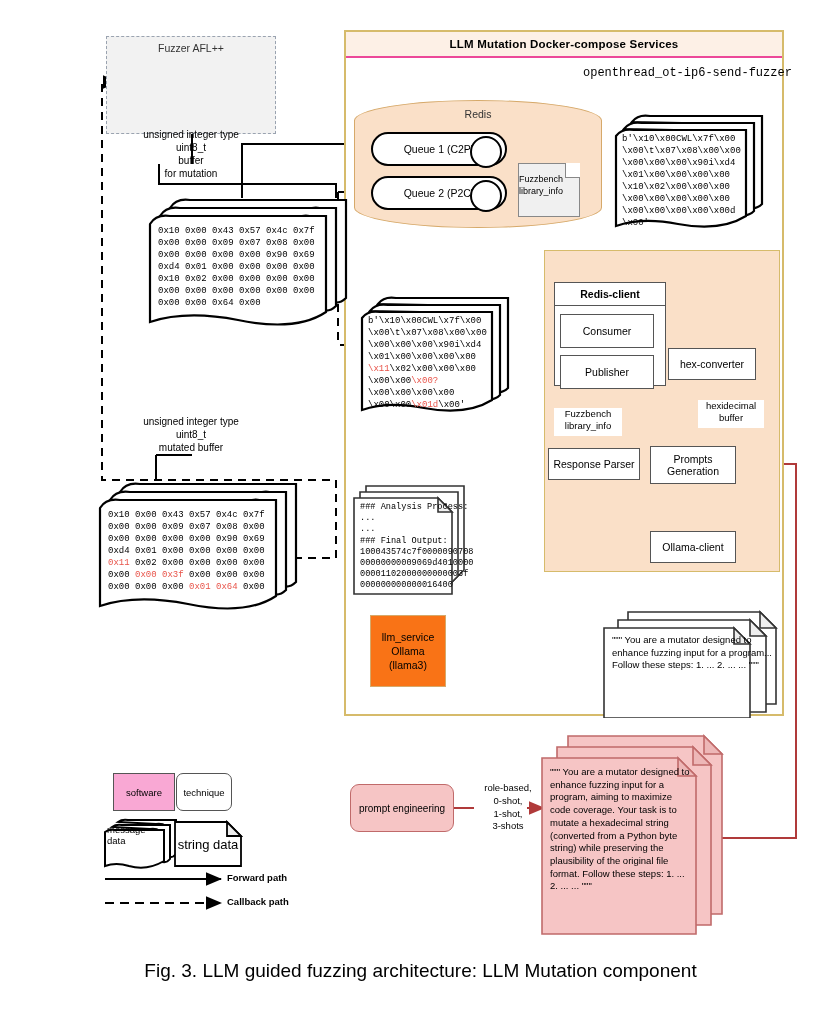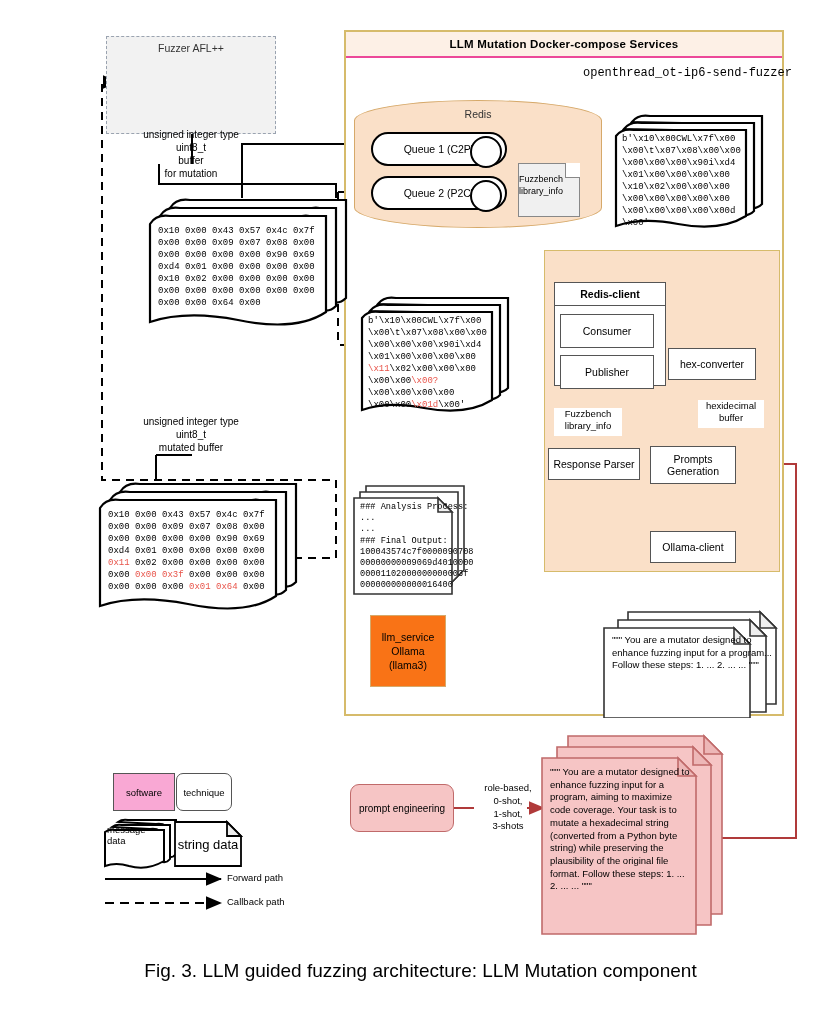--- a/index.html
+++ b/index.html
@@ -73,21 +73,21 @@
   .pdoc-txt{position:absolute;font-size:9.5px;line-height:1.34;}
 
   .prompt-eng{left:344px;top:784px;width:104px;height:48px;background:#f6c5c5;
       border:1.5px solid #c06a6a;border-radius:9px;font-size:10px;}
 
   
   .lg-soft{left:99px;top:773px;width:62px;height:38px;background:#f9a8d4;border:1.5px solid #555;font-size:9.5px;margin-left:8px;}
   .lg-tech{left:170px;top:773px;width:56px;height:38px;background:#fff;border:1.5px solid #555;
       border-radius:7px;font-size:9.5px;}
   .lg-msg-txt{left:101px;top:824px;width:60px;font-size:9.5px;line-height:1.2;text-align:left;}
-  .lg-line-lbl{font-size:9.5px;}
+  .lg-line-lbl{font-size:9.5px;font-weight:bold;}
 
   .caption{left:0;top:960px;width:829px;font-size:19px;text-align:center;}
 
   svg.ov{position:absolute;left:0;top:0;width:829px;height:1025px;pointer-events:none;}
 </style>
 </head>
 <body>
 
 <div id="stage">
 

